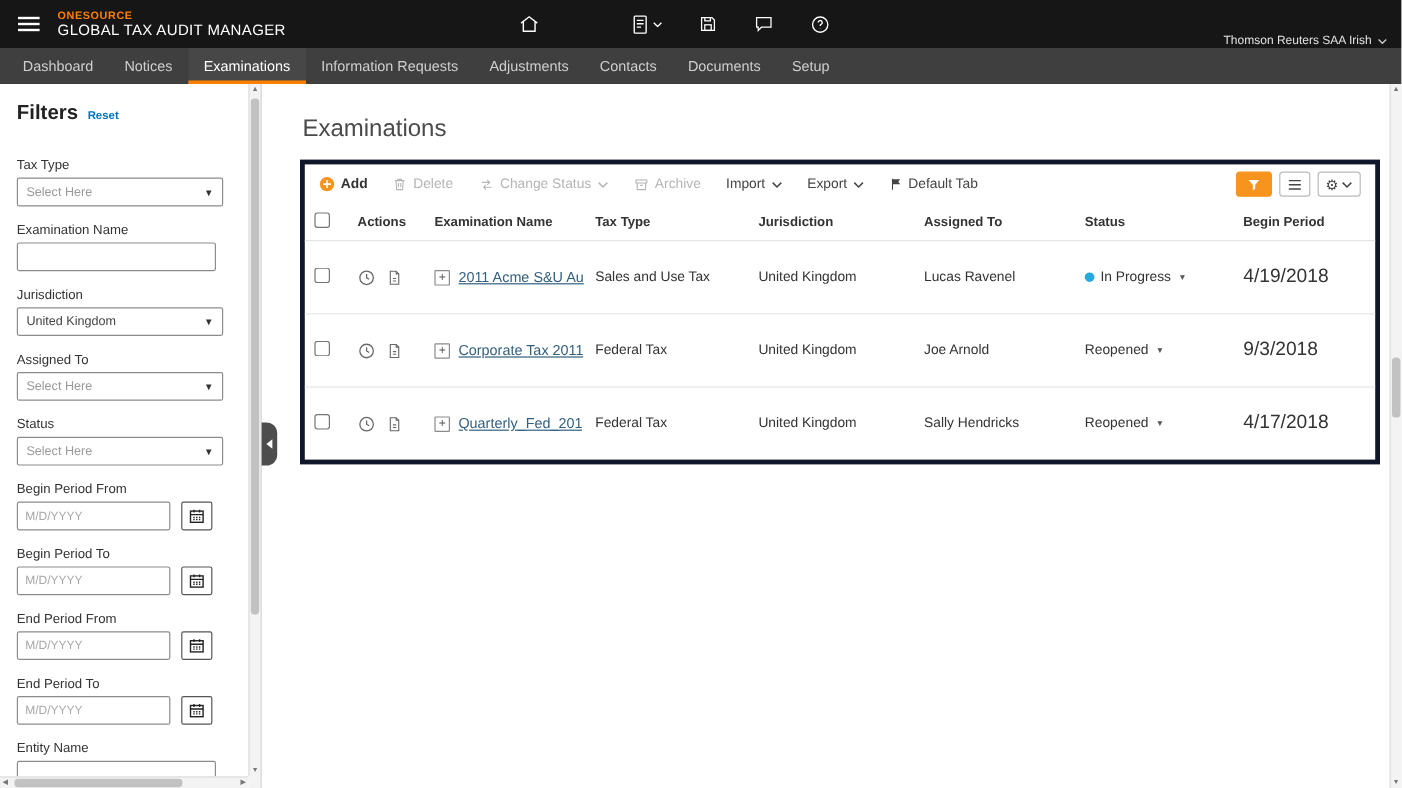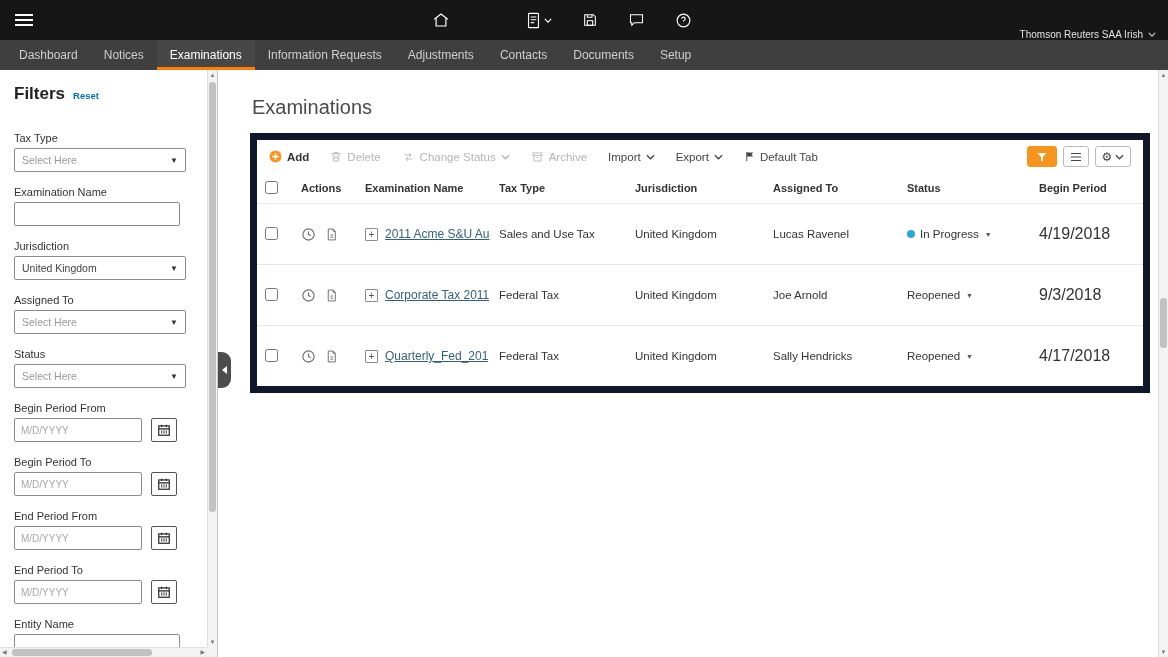--- a/index.html
+++ b/index.html
@@ -60,21 +60,21 @@
   .hscroll .thumb { position:absolute; top:1px; height:7px; background:#c2c2c2; border-radius:3px; cursor:pointer; }
   .scroll-corner { position:absolute; right:0; bottom:0; width:10px; height:10px; background:#f3f3f3; }
 
   .collapse-handle { position:absolute; left:218px; top:282px; width:13px; height:36px; background:#4d4d4d;
     border-radius:0 9px 9px 0; display:flex; align-items:center; justify-content:center; cursor:pointer; z-index:5; }
   .collapse-handle .tri { width:0; height:0; border-top:4px solid transparent; border-bottom:4px solid transparent; border-right:5px solid #fff; }
 
   
   .main { flex:1; padding:26px 14px 0 32px; position:relative; }
   .page-title { font-size:20px; font-weight:400; color:#4a4a4a; margin:0 0 14px 2px; }
-  .panel { border:7px solid #0f172a; background:#fff; margin-right:4px; }
+  .panel { border:4px solid #0f172a; background:#fff; margin-right:4px; }
 
   
   .toolbar { display:flex; align-items:center; padding:6px 12px; }
   .tb-btn { display:flex; align-items:center; gap:5px; font-size:11.5px; color:#444; cursor:pointer; margin-right:21px; white-space:nowrap; }
   .tb-btn.bold { font-weight:bold; color:#333; }
   .tb-btn.disabled { color:#b5b5b5; cursor:default; }
   .tb-btn svg { display:block; }
   .chev { width:9px; height:6px; }
   .tb-right { margin-left:auto; display:flex; gap:6px; }
   .sq-btn { height:21px; border:1px solid #bbb; border-radius:3px; background:#fff; display:flex; align-items:center; justify-content:center; gap:3px; cursor:pointer; color:#444; }
@@ -105,20 +105,24 @@
 </style>
 </head>
 <body>
 
 <header class="topbar">
   <div class="hamburger">
       <span></span>
       <span></span>
       <span></span>
     </div>
+  <div class="brand">
+    <span class="brand-name">ONESOURCE</span>
+    <span class="brand-title">GLOBAL TAX AUDIT MANAGER</span>
+  </div>
   <div class="top-icons">
     <span class="top-icon">
       <svg width="18" height="18" viewBox="0 0 24 24" fill="none" stroke="#fff" stroke-width="1.6">
           <path d="M3 11 L12 4 L21 11"></path>
           <path d="M5.5 9.5 V20 H18.5 V9.5"></path>
         </svg>
     </span>
     <span class="ti-gap"></span>
     <span class="top-icon">
       <svg width="15" height="17" viewBox="0 0 20 24" fill="none" stroke="#fff" stroke-width="1.6">

